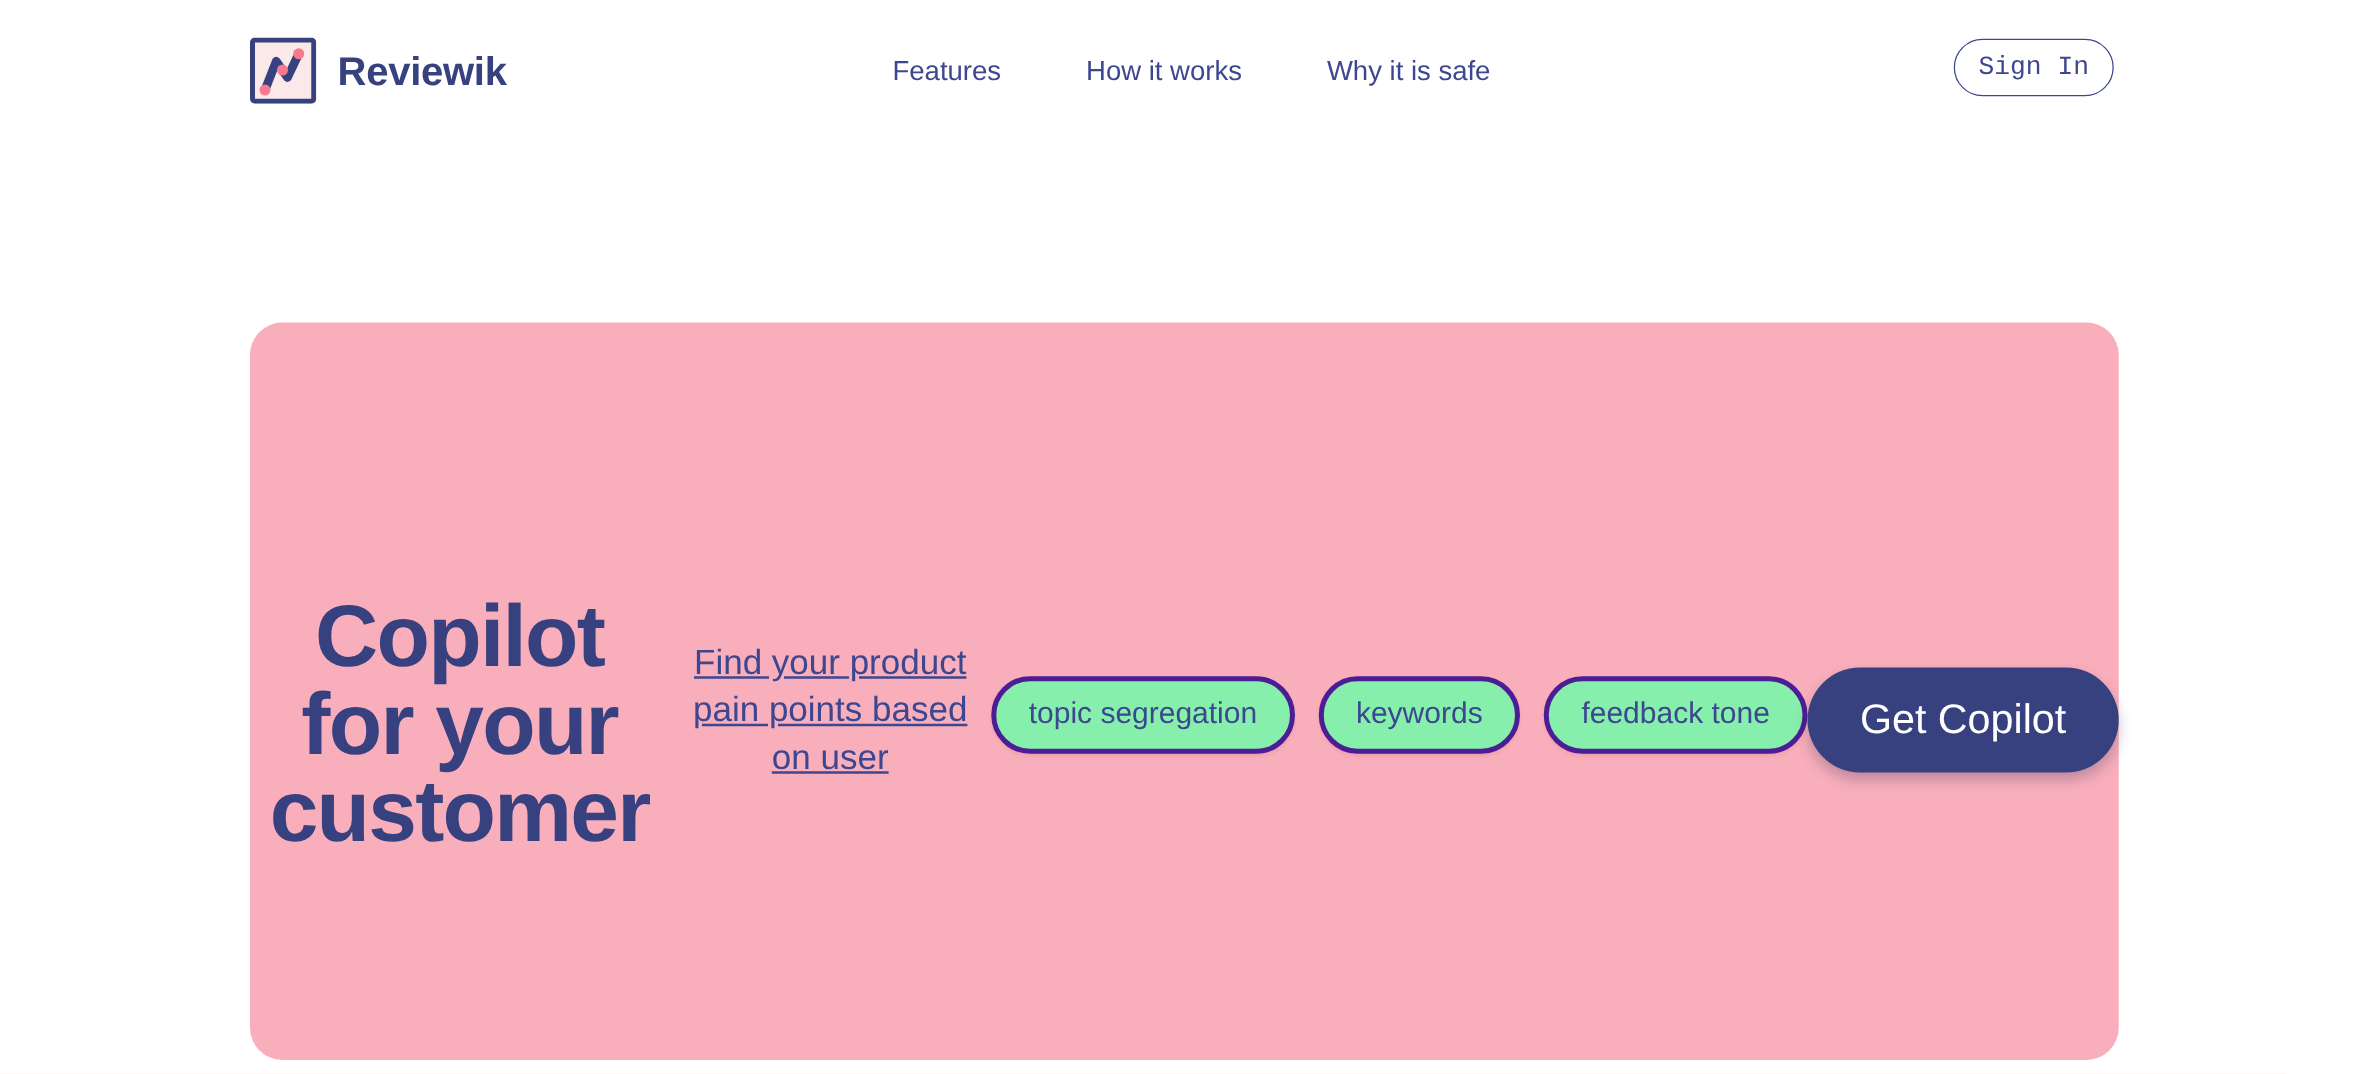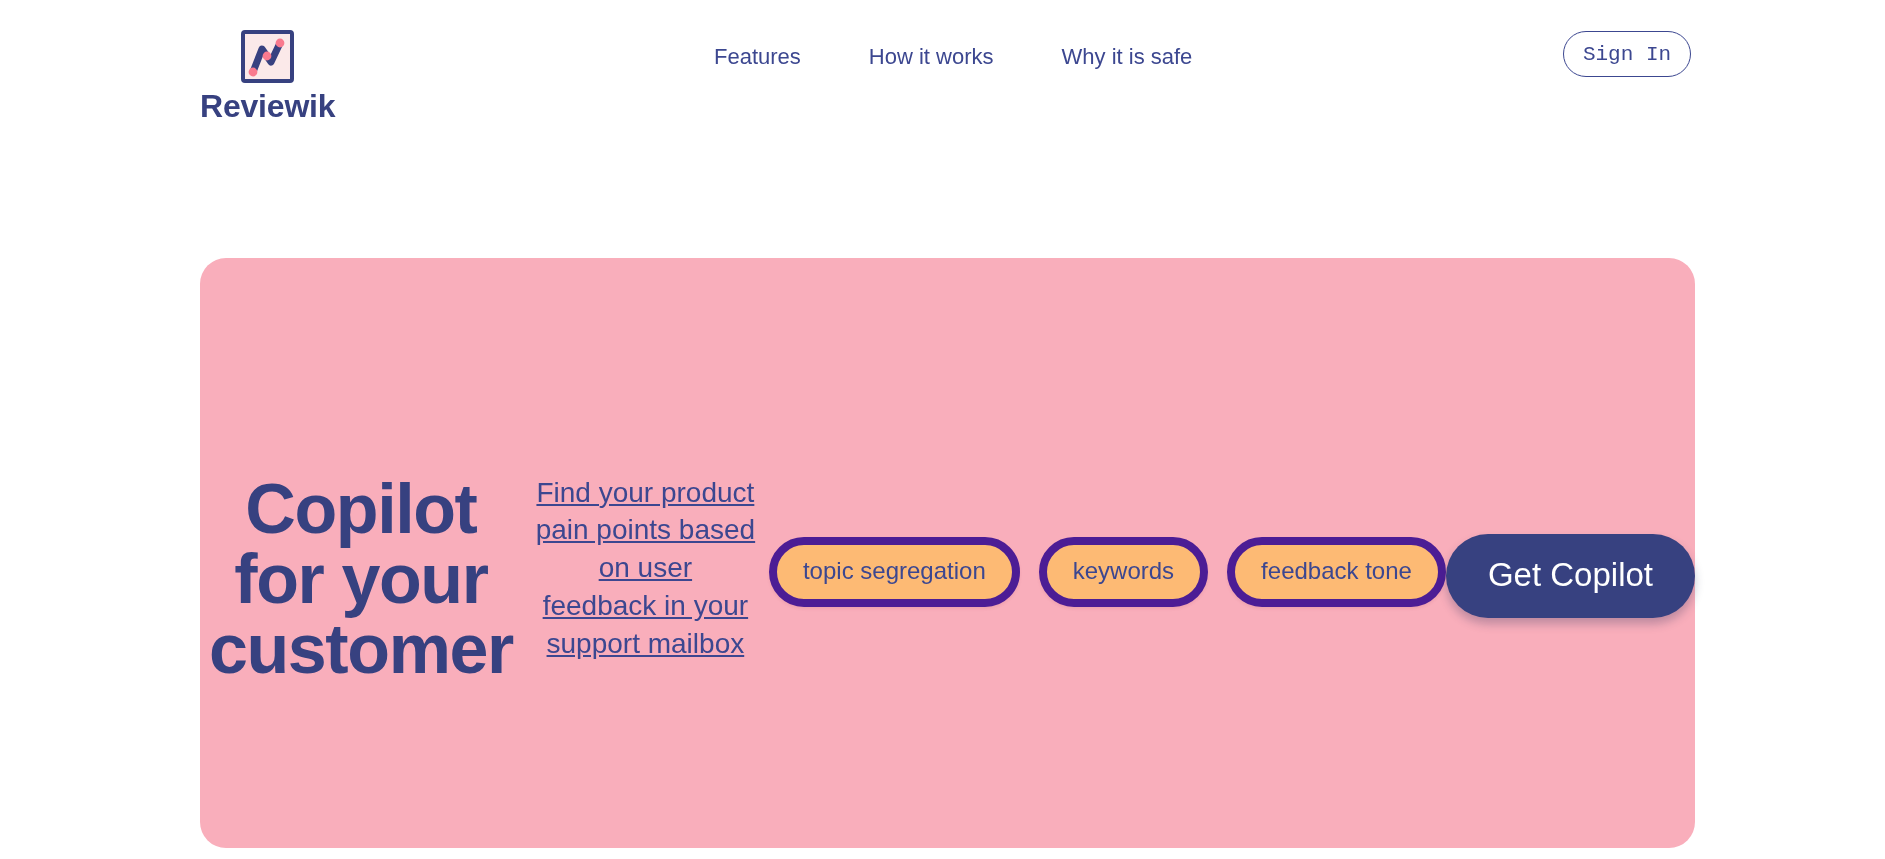--- a/index.html
+++ b/index.html
@@ -33,23 +33,22 @@
     display: flex;
     align-items: center;
   }
 
   .brand {
     position: absolute;
     left: 200px;
     top: 30px;
     display: flex;
     align-items: center;
-    gap: 7px;
+    gap: 17px;
     text-decoration: none;
-    flex-direction: column;
   }
 
   .brand-logo {
     width: 53px;
     height: 53px;
     display: block;
   }
 
   .brand-name {
     font-size: 32px;
@@ -140,22 +139,22 @@
   .hero-subtitle .line2 { display: block; }
 
   .hero-tags {
     margin-top: 37px;
     display: flex;
     align-items: center;
     gap: 19px;
   }
 
   .tag-pill {
-    background: #fdba74;
-    border: 8px solid #4c1d95;
+    background: #86efac;
+    border: 4px solid #4c1d95;
     border-radius: 999px;
     color: #3c4790;
     font-size: 24px;
     line-height: 1;
     padding: 14px 26px 16px 26px;
     white-space: nowrap;
     cursor: pointer;
     box-shadow: 0 2px 3px rgba(150, 60, 80, 0.10);
   }
 
@@ -207,21 +206,20 @@
   </header>
 
   <section class="hero-card">
 
     <h1 class="hero-title">
       <span>Copilot for your customer</span>
     </h1>
 
     <p class="hero-subtitle">
       <span>Find your product pain points based on user</span>
-      <span class="line2">feedback in your support mailbox</span>
     </p>
 
     <div class="hero-tags">
       <span class="tag-pill">topic segregation</span>
       <span class="tag-pill">keywords</span>
       <span class="tag-pill">feedback tone</span>
     </div>
 
     <div class="cta-wrap">
       <button class="cta-button">Get Copilot</button>

